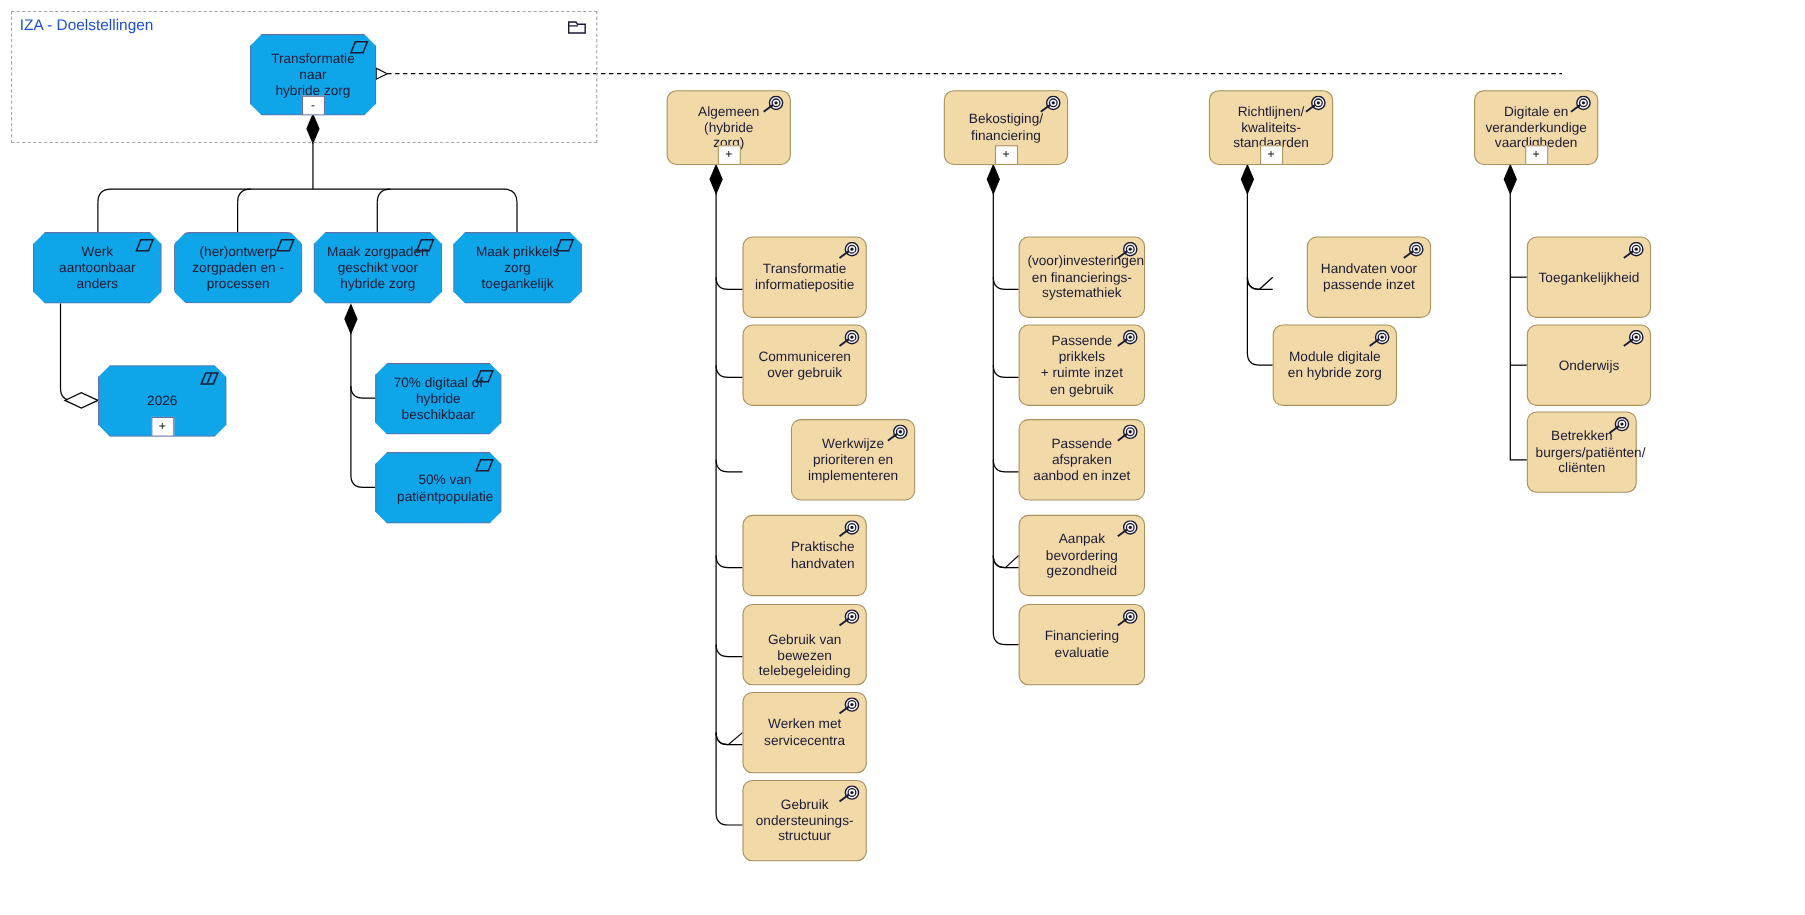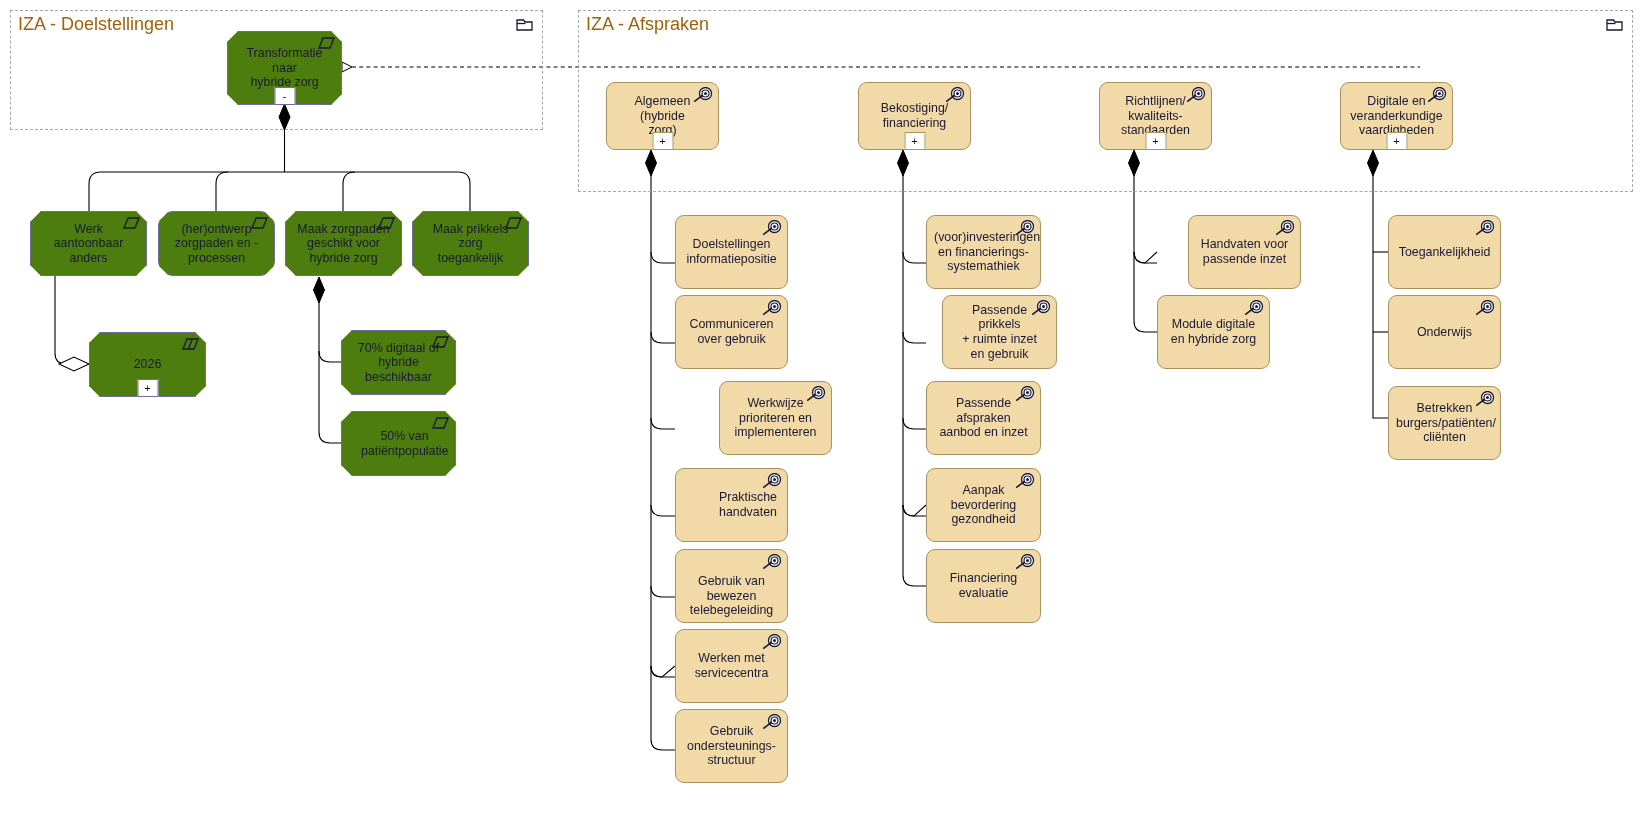--- a/index.html
+++ b/index.html
@@ -13,36 +13,36 @@
 
   
   .group{
     position:absolute;
     border:1px dashed #a8a8a8;
     background:transparent;
     box-sizing:border-box;
   }
   .group-title{
     position:absolute;left:7px;top:3px;
-    font-size:18px;color:#a16207;white-space:nowrap;
+    font-size:14px;color:#1d4ed8;white-space:nowrap;
   }
   .folder-icon{position:absolute;right:8px;top:6px;width:18px;height:15px;}
 
   
   .node{
     position:absolute;box-sizing:border-box;
     display:flex;align-items:center;justify-content:center;
     text-align:center;
     font-size:12.4px;line-height:1.18;
     padding:4px 7px;
     white-space:pre-line;
   }
   
   .n-goal{
-    background:#4d7c0f;border:1px solid #6b6b9e;
+    background:#0ea5e9;border:1px solid #6b6b9e;
     clip-path:polygon(11px 0,calc(100% - 11px) 0,100% 11px,100% calc(100% - 11px),
                       calc(100% - 11px) 100%,11px 100%,0 calc(100% - 11px),0 11px);
   }
   
   .n-outcome{
     background:#f2d9a8;border:1px solid #a8935e;border-radius:9px;
   }
 
   .node .lbl{display:block;width:100%;}
 
@@ -130,29 +130,20 @@
   <div class="group" style="left:10px;top:10px;width:533px;height:120px;">
     <span class="group-title">IZA - Doelstellingen</span>
     <span class="folder-icon">
       <svg width="18" height="15" viewBox="0 0 18 15">
         <path d="M1,3 L1,13 L16,13 L16,5 L9,5 L7.5,3 Z" fill="none" stroke="#1a1a33" stroke-width="1.3"></path>
         <path d="M1,6.5 L9.5,6.5" stroke="#1a1a33" stroke-width="1.3"></path>
       </svg>
     </span>
   </div>
 
-  <div class="group" style="left:578px;top:10px;width:1055px;height:182px;">
-    <span class="group-title">IZA - Afspraken</span>
-    <span class="folder-icon">
-      <svg width="18" height="15" viewBox="0 0 18 15">
-        <path d="M1,3 L1,13 L16,13 L16,5 L9,5 L7.5,3 Z" fill="none" stroke="#1a1a33" stroke-width="1.3"></path>
-        <path d="M1,6.5 L9.5,6.5" stroke="#1a1a33" stroke-width="1.3"></path>
-      </svg>
-    </span>
-  </div>
 
   <div id="nodes">
       <div class="node n-goal" style="left: 227px; top: 31px; width: 115px; height: 74px;"><span class="lbl">Transformatie naar
 hybride zorg</span><span class="glyph"><svg width="22" height="14" viewBox="0 0 22 14">
             <path d="M5,12 L9,2 L20,2 L16,12 Z" fill="none" stroke="#1a1a33" stroke-width="1.4"></path>
           </svg></span><span class="badge b-goal">-</span></div>
       <div class="node n-goal" style="left: 30px; top: 211px; width: 117px; height: 65px;"><span class="lbl">Werk aantoonbaar
 anders</span><span class="glyph"><svg width="22" height="14" viewBox="0 0 22 14">
             <path d="M5,12 L9,2 L20,2 L16,12 Z" fill="none" stroke="#1a1a33" stroke-width="1.4"></path>
           </svg></span></div>
@@ -209,21 +200,21 @@
           </svg></span><span class="badge b-out">+</span></div>
       <div class="node n-outcome" style="left: 1340px; top: 82px; width: 113px; height: 68px;"><span class="lbl">Digitale en
 veranderkundige
 vaardigheden</span><span class="glyph"><svg width="22" height="17" viewBox="0 0 22 17">
             <circle cx="14.5" cy="6.5" r="6" fill="#fff" stroke="#1a1a33" stroke-width="1.3"></circle>
             <circle cx="14.5" cy="6.5" r="3.5" fill="none" stroke="#1a1a33" stroke-width="1.2"></circle>
             <circle cx="14.5" cy="6.5" r="1.5" fill="#1a1a33" stroke="none"></circle>
             <path d="M3.2,14.6 L11.5,8.4" stroke="#1a1a33" stroke-width="1.7" fill="none"></path>
             <path d="M12.3,7.8 L8.4,9.1 L10.6,11.0 Z" fill="#1a1a33"></path>
           </svg></span><span class="badge b-out">+</span></div>
-      <div class="node n-outcome" style="left: 675px; top: 215px; width: 113px; height: 74px;"><span class="lbl">Doelstellingen
+      <div class="node n-outcome" style="left: 675px; top: 215px; width: 113px; height: 74px;"><span class="lbl">Transformatie
 informatiepositie</span><span class="glyph"><svg width="22" height="17" viewBox="0 0 22 17">
             <circle cx="14.5" cy="6.5" r="6" fill="#fff" stroke="#1a1a33" stroke-width="1.3"></circle>
             <circle cx="14.5" cy="6.5" r="3.5" fill="none" stroke="#1a1a33" stroke-width="1.2"></circle>
             <circle cx="14.5" cy="6.5" r="1.5" fill="#1a1a33" stroke="none"></circle>
             <path d="M3.2,14.6 L11.5,8.4" stroke="#1a1a33" stroke-width="1.7" fill="none"></path>
             <path d="M12.3,7.8 L8.4,9.1 L10.6,11.0 Z" fill="#1a1a33"></path>
           </svg></span></div>
       <div class="node n-outcome" style="left: 675px; top: 295px; width: 113px; height: 74px;"><span class="lbl">Communiceren
 over gebruik</span><span class="glyph"><svg width="22" height="17" viewBox="0 0 22 17">
             <circle cx="14.5" cy="6.5" r="6" fill="#fff" stroke="#1a1a33" stroke-width="1.3"></circle>
@@ -277,21 +268,21 @@
           </svg></span></div>
       <div class="node n-outcome" style="left: 926px; top: 215px; width: 115px; height: 74px;"><span class="lbl">(voor)investeringen
 en financierings-
 systemathiek</span><span class="glyph"><svg width="22" height="17" viewBox="0 0 22 17">
             <circle cx="14.5" cy="6.5" r="6" fill="#fff" stroke="#1a1a33" stroke-width="1.3"></circle>
             <circle cx="14.5" cy="6.5" r="3.5" fill="none" stroke="#1a1a33" stroke-width="1.2"></circle>
             <circle cx="14.5" cy="6.5" r="1.5" fill="#1a1a33" stroke="none"></circle>
             <path d="M3.2,14.6 L11.5,8.4" stroke="#1a1a33" stroke-width="1.7" fill="none"></path>
             <path d="M12.3,7.8 L8.4,9.1 L10.6,11.0 Z" fill="#1a1a33"></path>
           </svg></span></div>
-      <div class="node n-outcome" style="left: 926px; top: 295px; width: 115px; height: 74px; margin-left: 16px;"><span class="lbl">Passende prikkels
+      <div class="node n-outcome" style="left: 926px; top: 295px; width: 115px; height: 74px;"><span class="lbl">Passende prikkels
 + ruimte inzet
 en gebruik</span><span class="glyph"><svg width="22" height="17" viewBox="0 0 22 17">
             <circle cx="14.5" cy="6.5" r="6" fill="#fff" stroke="#1a1a33" stroke-width="1.3"></circle>
             <circle cx="14.5" cy="6.5" r="3.5" fill="none" stroke="#1a1a33" stroke-width="1.2"></circle>
             <circle cx="14.5" cy="6.5" r="1.5" fill="#1a1a33" stroke="none"></circle>
             <path d="M3.2,14.6 L11.5,8.4" stroke="#1a1a33" stroke-width="1.7" fill="none"></path>
             <path d="M12.3,7.8 L8.4,9.1 L10.6,11.0 Z" fill="#1a1a33"></path>
           </svg></span></div>
       <div class="node n-outcome" style="left: 926px; top: 381px; width: 115px; height: 74px;"><span class="lbl">Passende
 afspraken
@@ -342,21 +333,21 @@
             <path d="M3.2,14.6 L11.5,8.4" stroke="#1a1a33" stroke-width="1.7" fill="none"></path>
             <path d="M12.3,7.8 L8.4,9.1 L10.6,11.0 Z" fill="#1a1a33"></path>
           </svg></span></div>
       <div class="node n-outcome" style="left: 1388px; top: 295px; width: 113px; height: 74px;"><span class="lbl">Onderwijs</span><span class="glyph"><svg width="22" height="17" viewBox="0 0 22 17">
             <circle cx="14.5" cy="6.5" r="6" fill="#fff" stroke="#1a1a33" stroke-width="1.3"></circle>
             <circle cx="14.5" cy="6.5" r="3.5" fill="none" stroke="#1a1a33" stroke-width="1.2"></circle>
             <circle cx="14.5" cy="6.5" r="1.5" fill="#1a1a33" stroke="none"></circle>
             <path d="M3.2,14.6 L11.5,8.4" stroke="#1a1a33" stroke-width="1.7" fill="none"></path>
             <path d="M12.3,7.8 L8.4,9.1 L10.6,11.0 Z" fill="#1a1a33"></path>
           </svg></span></div>
-      <div class="node n-outcome" style="left: 1388px; top: 386px; width: 113px; height: 74px;"><span class="lbl">Betrekken
+      <div class="node n-outcome" style="left: 1388px; top: 374px; width: 100px; height: 74px;"><span class="lbl">Betrekken
 burgers/patiënten/
 cliënten</span><span class="glyph"><svg width="22" height="17" viewBox="0 0 22 17">
             <circle cx="14.5" cy="6.5" r="6" fill="#fff" stroke="#1a1a33" stroke-width="1.3"></circle>
             <circle cx="14.5" cy="6.5" r="3.5" fill="none" stroke="#1a1a33" stroke-width="1.2"></circle>
             <circle cx="14.5" cy="6.5" r="1.5" fill="#1a1a33" stroke="none"></circle>
             <path d="M3.2,14.6 L11.5,8.4" stroke="#1a1a33" stroke-width="1.7" fill="none"></path>
             <path d="M12.3,7.8 L8.4,9.1 L10.6,11.0 Z" fill="#1a1a33"></path>
           </svg></span></div>
     </div>
 

